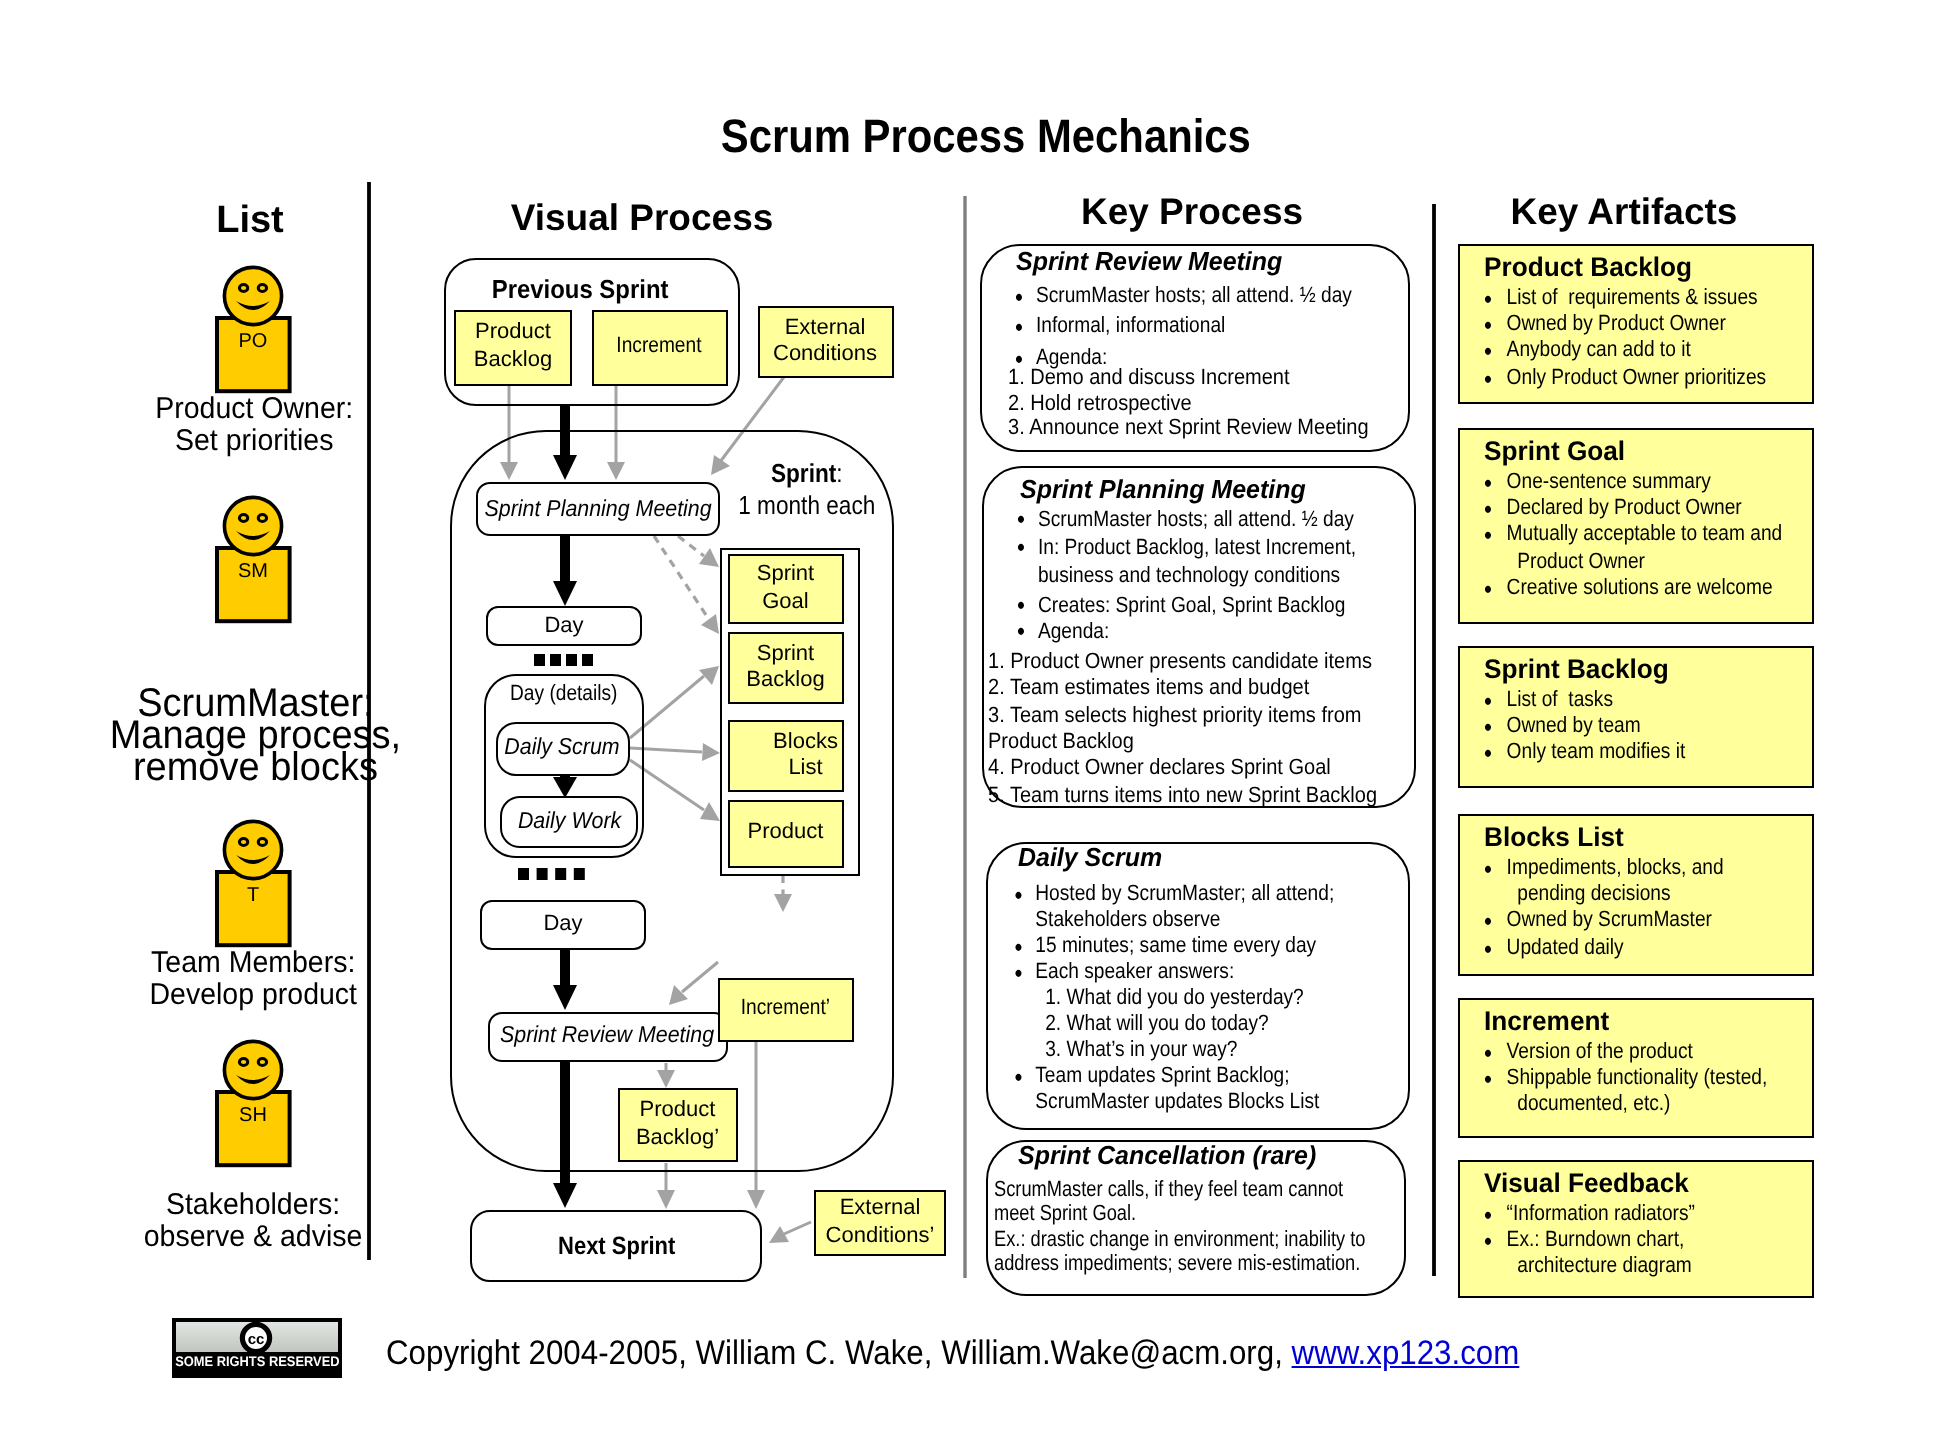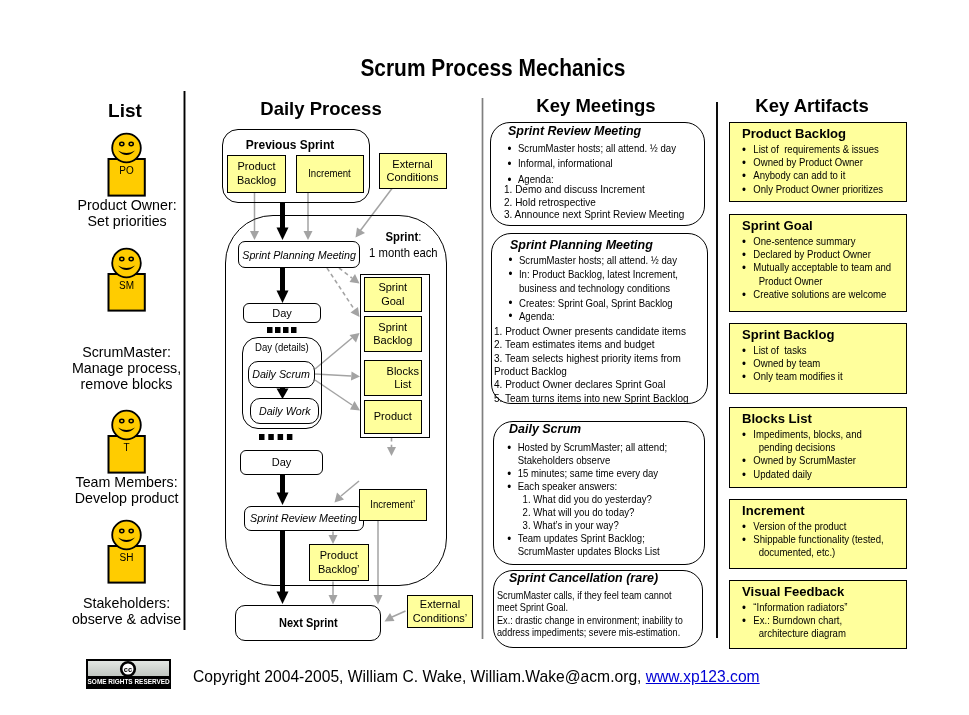--- a/index.html
+++ b/index.html
@@ -27,22 +27,22 @@
   .hd{position:absolute;font-weight:bold;text-align:center;white-space:nowrap;}
   svg.ov{position:absolute;left:0;top:0;}
 </style>
 </head>
 <body>
 <div id="page">
 
 <div class="hd" style="left:334px;top:54.5px;width:318px;font-size:23.5px;"><span class="sqc" style="transform:scaleX(0.89);">Scrum Process Mechanics</span></div>
 
 <div class="hd" style="left:75px;top:100px;width:100px;font-size:19px;">List</div>
-<div class="hd" style="left:221px;top:98px;width:200px;font-size:18.5px;">Daily Process</div>
-<div class="hd" style="left:496px;top:95px;width:200px;font-size:18.5px;">Key Meetings</div>
+<div class="hd" style="left:221px;top:98px;width:200px;font-size:18.5px;">Visual Process</div>
+<div class="hd" style="left:496px;top:95px;width:200px;font-size:18.5px;">Key Process</div>
 <div class="hd" style="left:712px;top:95px;width:200px;font-size:18.5px;">Key Artifacts</div>
 
 <svg class="ov" width="969" height="715" viewBox="0 0 969 715">
 
   <line x1="184.5" y1="91" x2="184.5" y2="630" stroke="#000" stroke-width="1.9"></line>
   <line x1="482.5" y1="98" x2="482.5" y2="639" stroke="#7F7F7F" stroke-width="1.7"></line>
   <line x1="717" y1="102" x2="717" y2="638" stroke="#000" stroke-width="1.9"></line>
 
   <g id="people" stroke="#000" fill="#FFCC00">
     <g>
@@ -275,21 +275,21 @@
 
 <div class="art" style="left:729px;top:580px;width:177.5px;height:69px;padding:6px 0 12px 12px;">
   <h3>Visual Feedback</h3>
   <div class="bl" style="line-height:13.2px;margin-top:2px;">
     <div class="li">“Information radiators”</div>
     <div class="li">Ex.: Burndown chart,<br>&nbsp;&nbsp;architecture diagram</div>
   </div>
 </div>
 
 <div class="abs" style="left:51px;top:197px;width:152px;text-align:center;font-size:15px;line-height:16px;"><span class="sqc" style="transform:scaleX(0.95);">Product Owner:<br>Set priorities</span></div>
-<div class="abs" style="left:51px;top:344px;width:152px;text-align:center;font-size:15px;line-height:16px;"><span class="sqc" style="transform:scaleX(0.95);">ScrumMaster:<br>Manage process,<br>remove blocks</span></div>
+<div class="abs" style="left:51px;top:344px;width:152px;text-align:center;font-size:20px;line-height:16px;"><span class="sqc" style="transform:scaleX(0.95);">ScrumMaster:<br>Manage process,<br>remove blocks</span></div>
 <div class="abs" style="left:51px;top:474px;width:152px;text-align:center;font-size:15px;line-height:16px;"><span class="sqc" style="transform:scaleX(0.95);">Team Members:<br>Develop product</span></div>
 <div class="abs" style="left:51px;top:595px;width:152px;text-align:center;font-size:15px;line-height:16px;"><span class="sqc" style="transform:scaleX(0.95);">Stakeholders:<br>observe &amp; advise</span></div>
 
 <div class="abs" style="left:86px;top:659px;width:85px;height:30px;border:2px solid #000;box-sizing:border-box;background:linear-gradient(#E2E6E2,#A8AEA8);">
   <div class="abs" style="left:0;right:0;bottom:0;height:11px;background:#000;color:#fff;font-size:7px;display:flex;align-items:center;justify-content:center;white-space:nowrap;">
         <span style="transform:scaleX(0.92);font-weight:bold;display:inline-block;">SOME RIGHTS RESERVED</span>
       </div>
 </div>
 <svg class="ov" width="969" height="715" viewBox="0 0 969 715" style="pointer-events:none;">
   <circle cx="128" cy="669" r="6.8" fill="#fff" stroke="#000" stroke-width="2.6"></circle>

